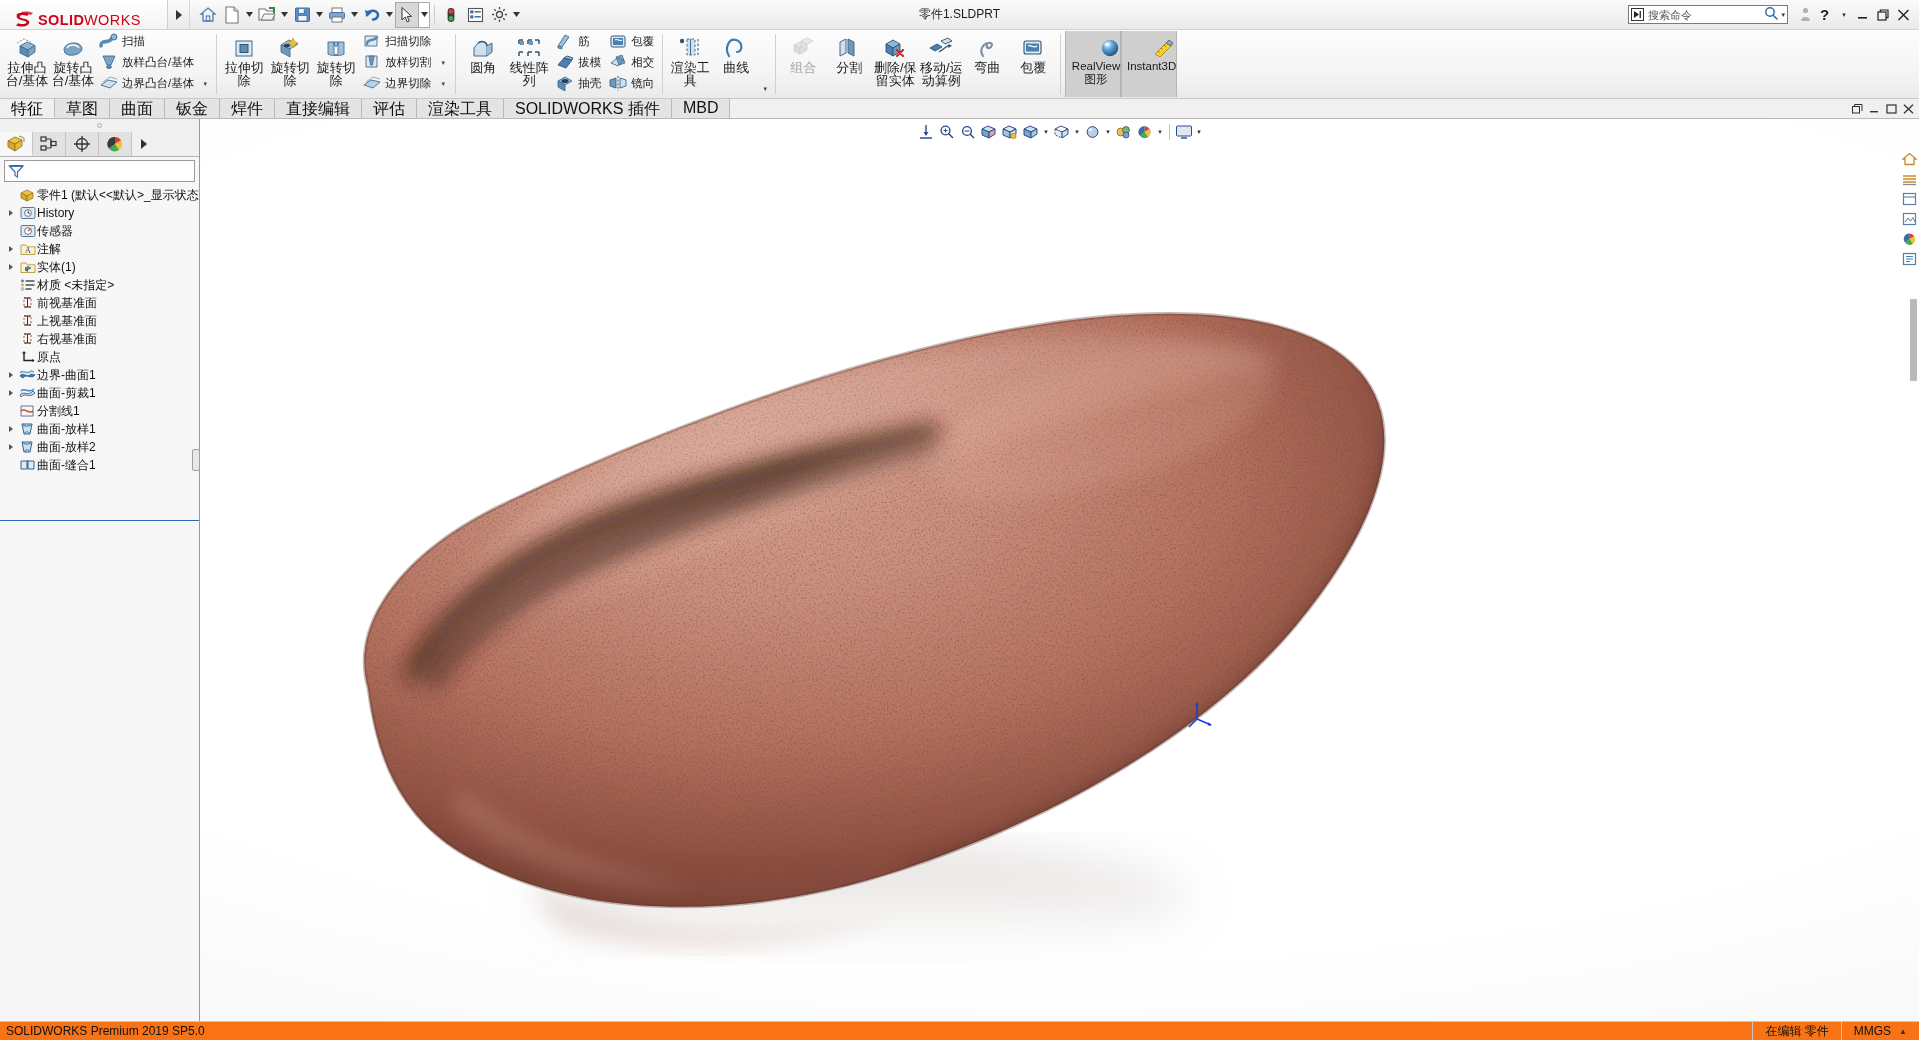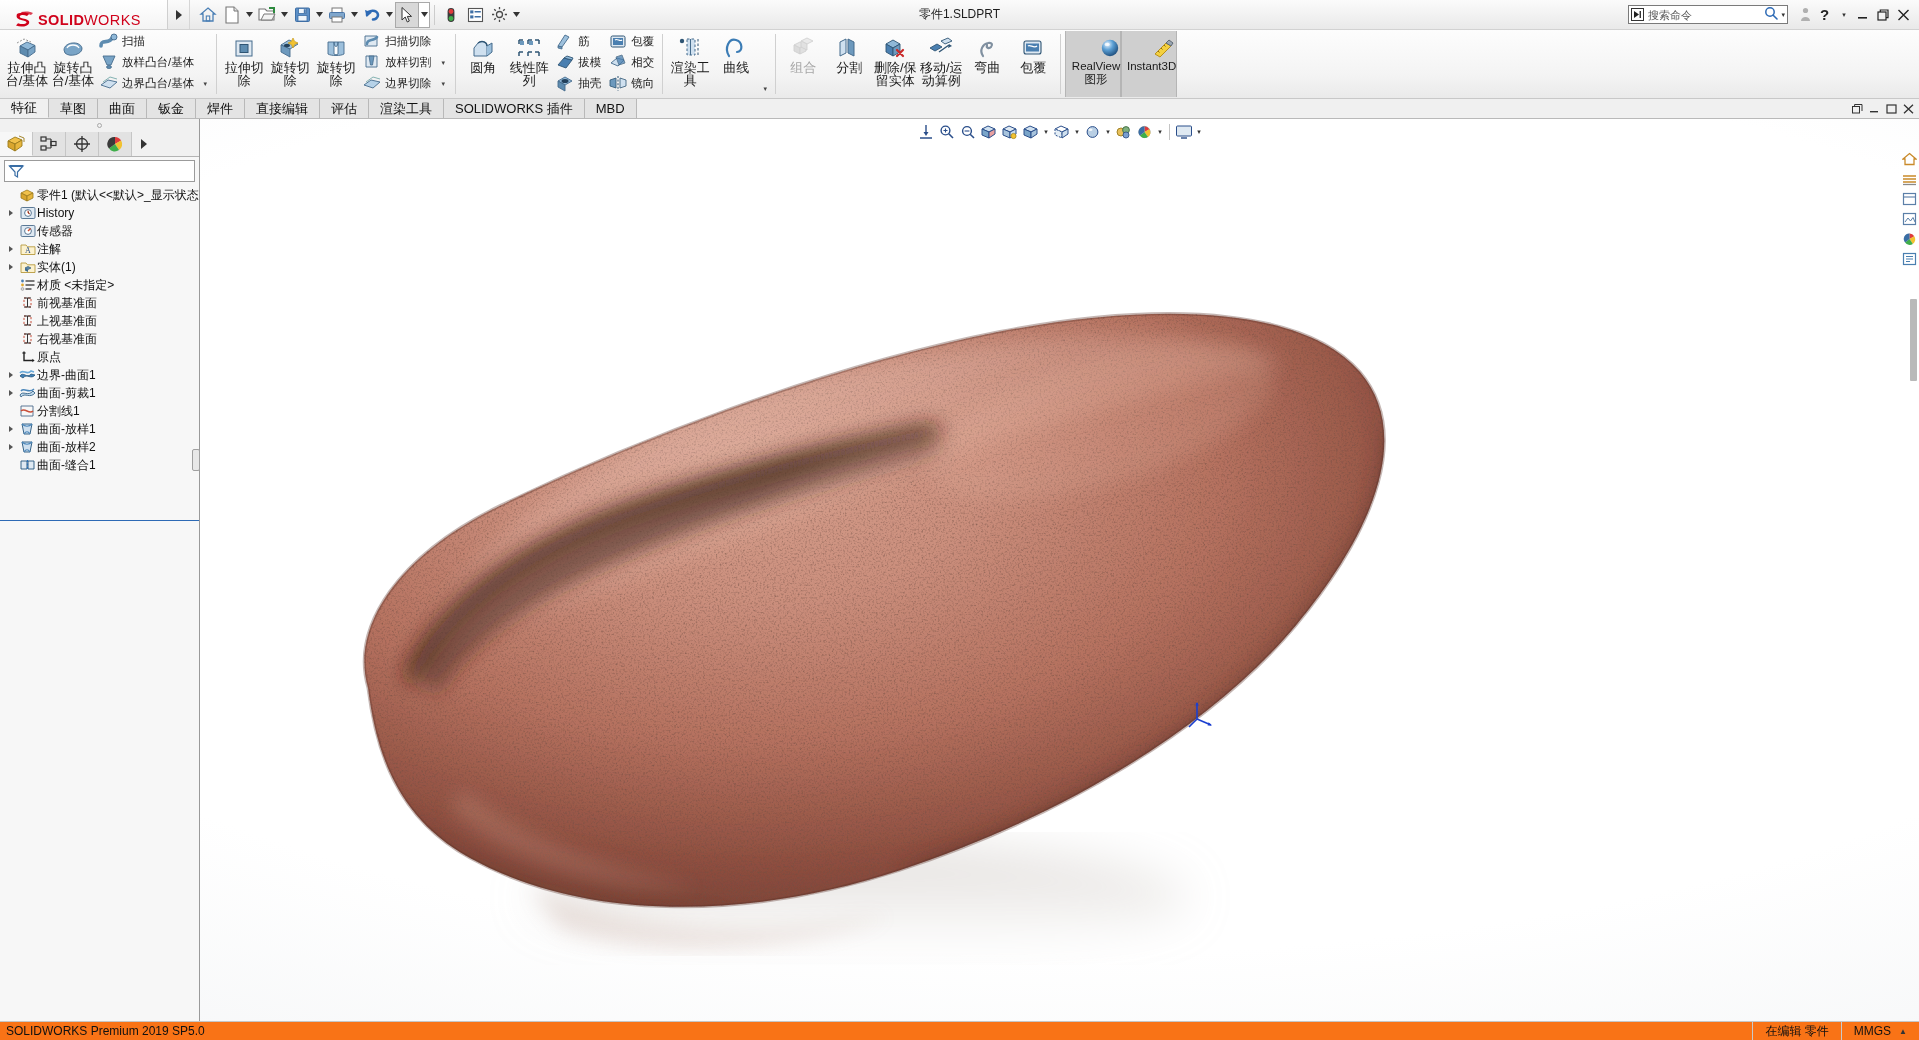--- a/index.html
+++ b/index.html
@@ -104,21 +104,21 @@
   .togbtn .lbl { font-size: 11.5px; line-height: 13px; color: #1a1a1a; }
   .togbtn.wide { width: 56px; }
 
   
   .tabstrip {
     flex: 0 0 20px; height: 20px; background: #f0f0f0;
     display: flex; align-items: stretch; position: relative;
     border-bottom: 1px solid #b9b9b9;
   }
   .tab {
-    display: flex; align-items: center; padding: 0 11px; font-size: 13px; color: #111;
+    display: flex; align-items: flex-start; padding: 0 11px; font-size: 16px; color: #111;
     border-right: 1px solid #b9b9b9; background: #e4e4e4; cursor: default;
   }
   .tab.active { background: #f0f0f0; border-bottom: 1px solid #f0f0f0; color: #000; }
   .tabstrip-right {
     margin-left: auto; display: flex; align-items: center; padding-right: 4px; gap: 3px;
   }
   .tsb { width: 14px; height: 14px; display:flex; align-items:center; justify-content:center; color:#333; font-size: 11px;}
 
   
   .body { flex: 1; display: flex; position: relative; overflow: hidden; }

